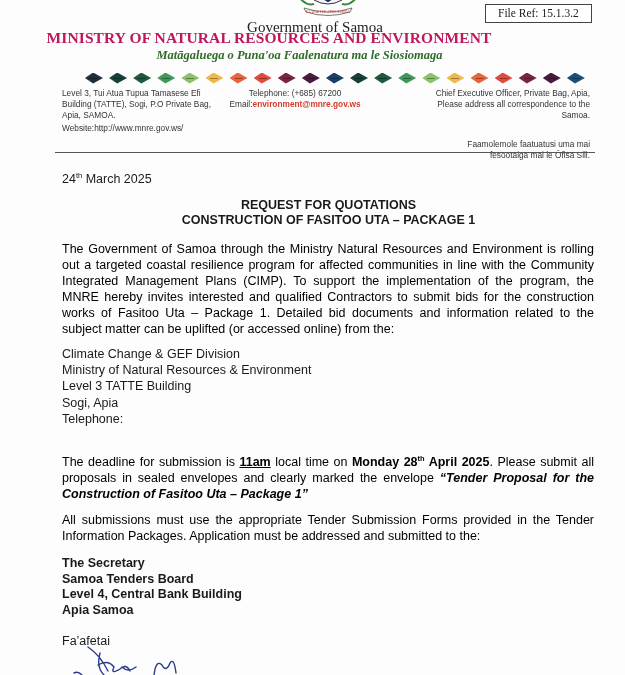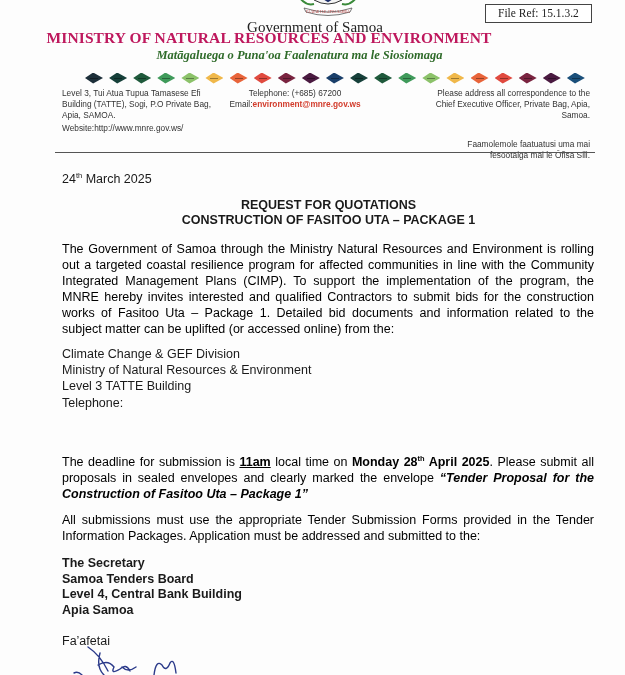--- a/index.html
+++ b/index.html
@@ -105,42 +105,43 @@
   <div>Apia, SAMOA.</div>
   <span class="web">Website:http://www.mnre.gov.ws/</span>
 </div>
 
 <div class="addr addr-mid">
   <div>Telephone: (+685) 67200</div>
   <div><span>Email:</span><span class="email">environment@mnre.gov.ws</span></div>
 </div>
 
 <div class="addr addr-right">
+  <div>Chief Executive Officer, Private Bag, Apia,</div>
   <div>Please address all correspondence to the</div>
-  <div>Chief Executive Officer, Private Bag, Apia,</div>
   <div>Samoa.</div>
   <span class="samoan">
     <span>Faamolemole faatuatusi uma mai</span><br>
     <span>fesootaiga mai le Ōfisa Sili.</span>
   </span>
 </div>
 
 <div class="header-rule"></div>
 
 <div class="date"><span>24</span><sup>th</sup><span> March 2025</span></div>
 
 <div class="title title-1">REQUEST FOR QUOTATIONS</div>
 <div class="title title-2">CONSTRUCTION OF FASITOO UTA – PACKAGE 1</div>
 
 <div class="para p1">The Government of Samoa through the Ministry Natural Resources and Environment is rolling out a targeted coastal resilience program for affected communities in line with the Community Integrated Management Plans (CIMP). To support the implementation of the program, the MNRE hereby invites interested and qualified Contractors to submit bids for the construction works of Fasitoo Uta – Package 1. Detailed bid documents and information related to the subject matter can be uplifted (or accessed online) from the:</div>
 
 <div class="contact">
   <div>Climate Change &amp; GEF Division</div>
   <div>Ministry of Natural Resources &amp; Environment</div>
   <div>Level 3 TATTE Building</div>
+  <div>Sogi, Apia</div>
   <div>Telephone:</div>
 </div>
 
 <div class="para p2"><span>The deadline for submission is </span><u>11am</u><span> local time on </span><b>Monday 28</b><sup>th</sup><b> April 2025</b><span>. Please submit all proposals in sealed envelopes and clearly marked the envelope </span><span class="bi">“Tender Proposal for the Construction of Fasitoo Uta – Package 1”</span></div>
 
 <div class="para p3">All submissions must use the appropriate Tender Submission Forms provided in the Tender Information Packages. Application must be addressed and submitted to the:</div>
 
 <div class="recipient">
   <div>The Secretary</div>
   <div>Samoa Tenders Board</div>

